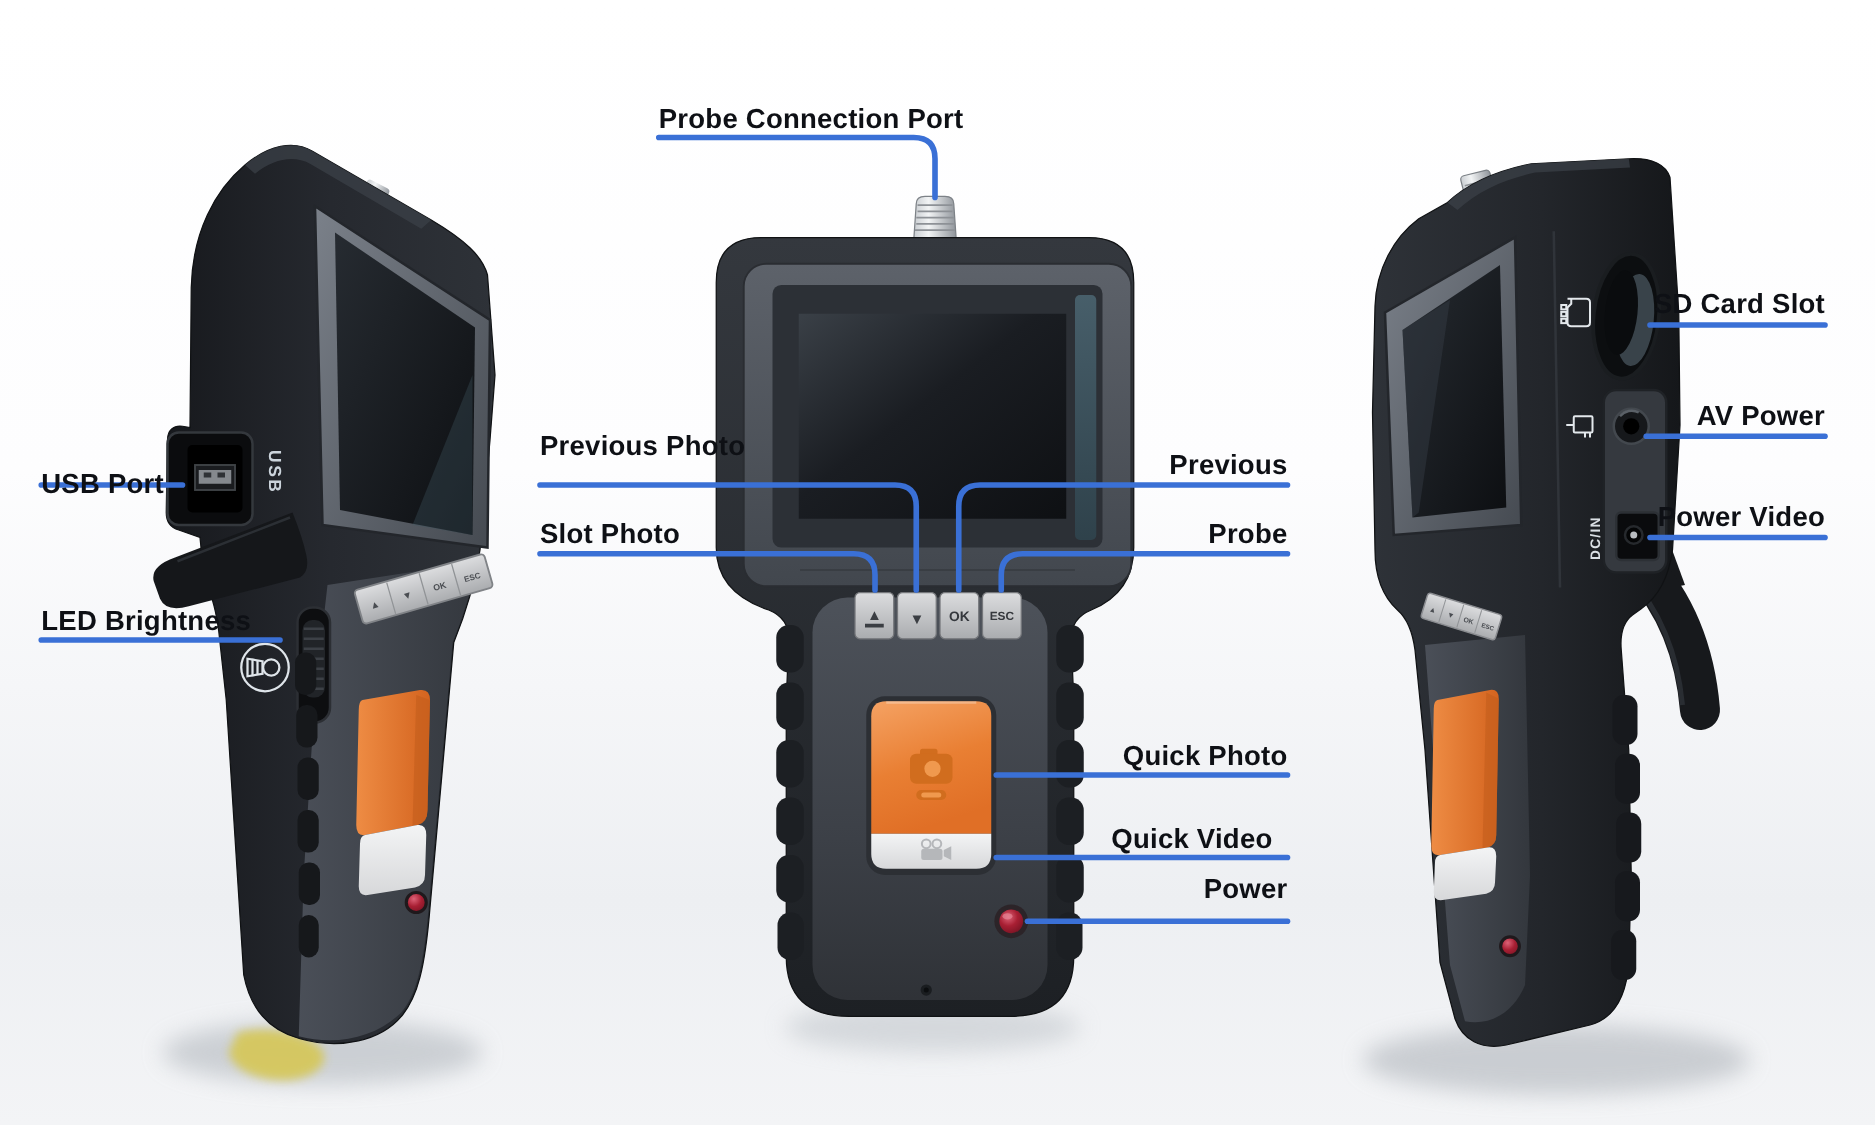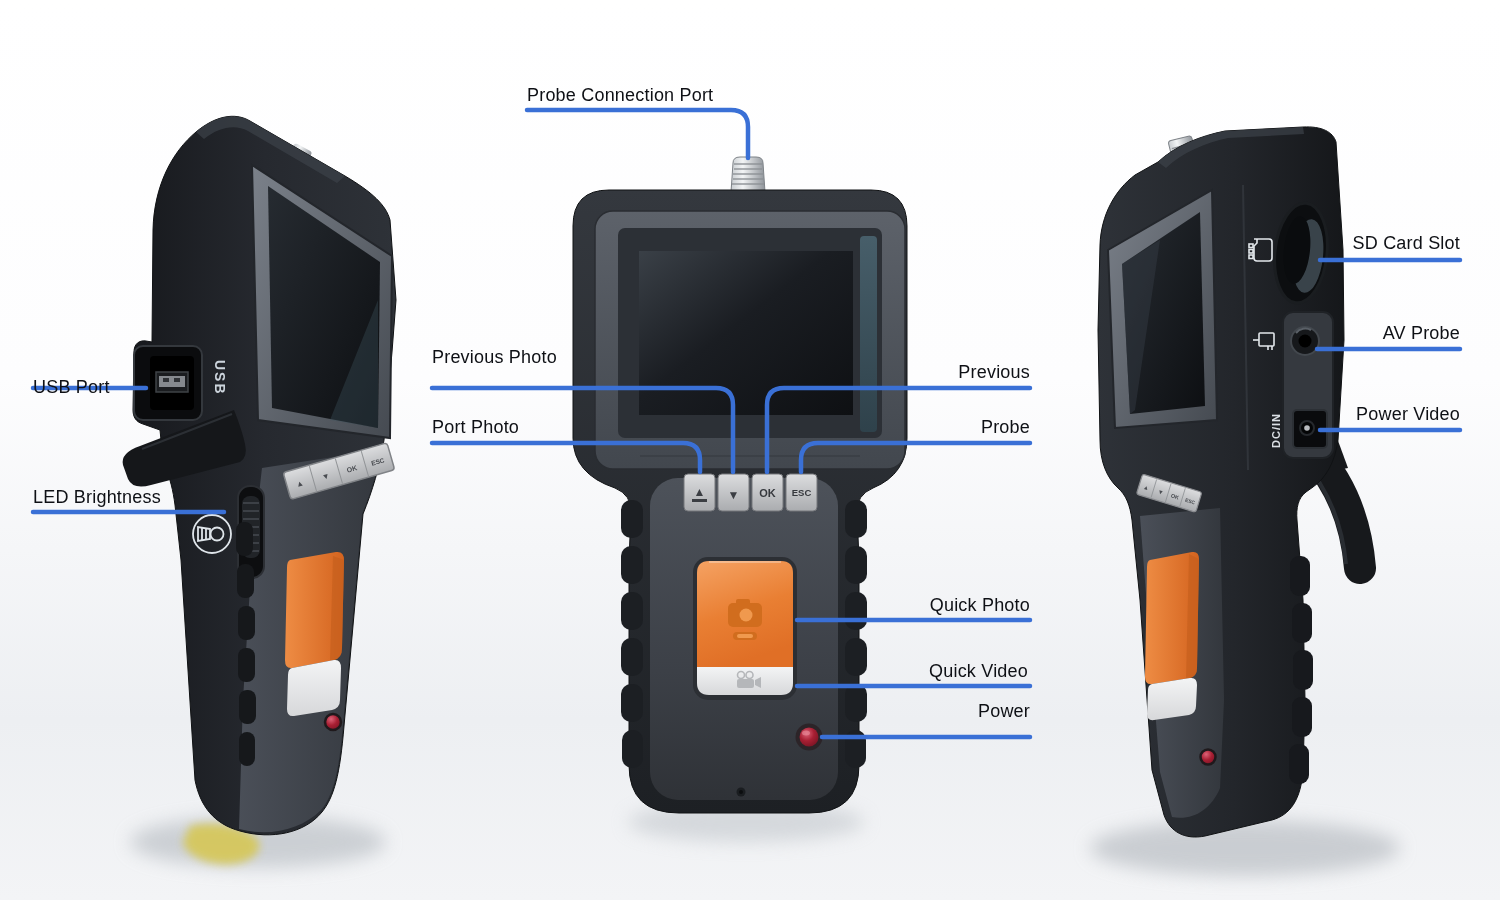--- a/index.html
+++ b/index.html
@@ -3,21 +3,21 @@
 <meta charset="utf-8">
 <style>
   html,body{margin:0;padding:0;background:#fff;}
   .canvas{
     position:relative;width:1500px;height:900px;overflow:hidden;
     background:linear-gradient(180deg,#ffffff 0%,#fdfdfe 42%,#edeff2 80%,#f3f4f6 100%);
     font-family:"Liberation Sans",sans-serif;
   }
   .scene{position:absolute;left:0;top:0;}
   .label{
-    position:absolute;font-weight:400;font-size:18px;line-height:22px;
+    position:absolute;font-weight:700;font-size:22px;line-height:22px;
     color:#0e1015;letter-spacing:.2px;white-space:nowrap;
   }
   .label.right{text-align:right;}
 </style>
 </head>
 <body>
 
 <div class="canvas">
 
 <svg class="scene" width="1500" height="900" viewBox="0 0 1500 900">
@@ -378,23 +378,23 @@
     <path d="M1320,260 H1460"></path>
     <path d="M1317,349 H1460"></path>
     <path d="M1320,430 H1460"></path>
   </g>
 </svg>
 
 <div class="label" style="left:527px;top:84px">Probe Connection Port</div>
 <div class="label" style="left:33px;top:376px">USB Port</div>
 <div class="label" style="left:33px;top:486px">LED Brightness</div>
 <div class="label" style="left:432px;top:346px">Previous Photo</div>
-<div class="label" style="left:432px;top:416px">Port Photo</div>
+<div class="label" style="left:432px;top:416px">Slot Photo</div>
 <div class="label right" style="right:470px;top:361px">Previous</div>
 <div class="label right" style="right:470px;top:416px">Probe</div>
 <div class="label right" style="right:470px;top:594px">Quick Photo</div>
-<div class="label right" style="right:472px;top:660px">Quick Video</div>
+<div class="label right" style="right:482px;top:660px">Quick Video</div>
 <div class="label right" style="right:470px;top:700px">Power</div>
 <div class="label right" style="right:40px;top:232px">SD Card Slot</div>
-<div class="label right" style="right:40px;top:322px">AV Probe</div>
+<div class="label right" style="right:40px;top:322px">AV Power</div>
 <div class="label right" style="right:40px;top:403px">Power Video</div>
 
 </div>
 
 </body></html>

